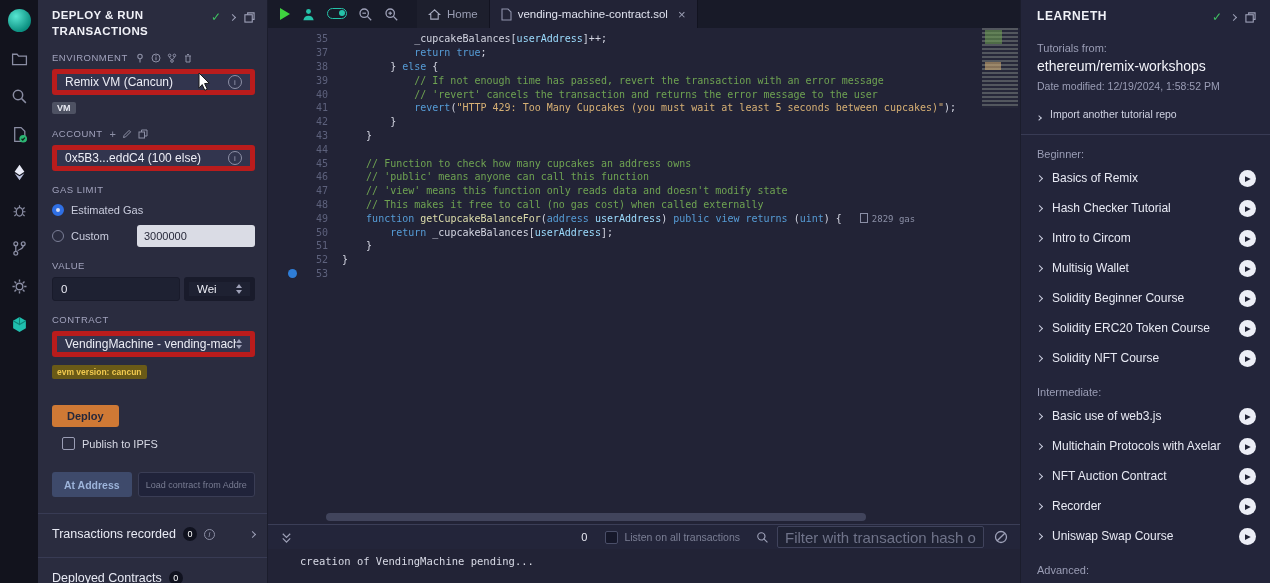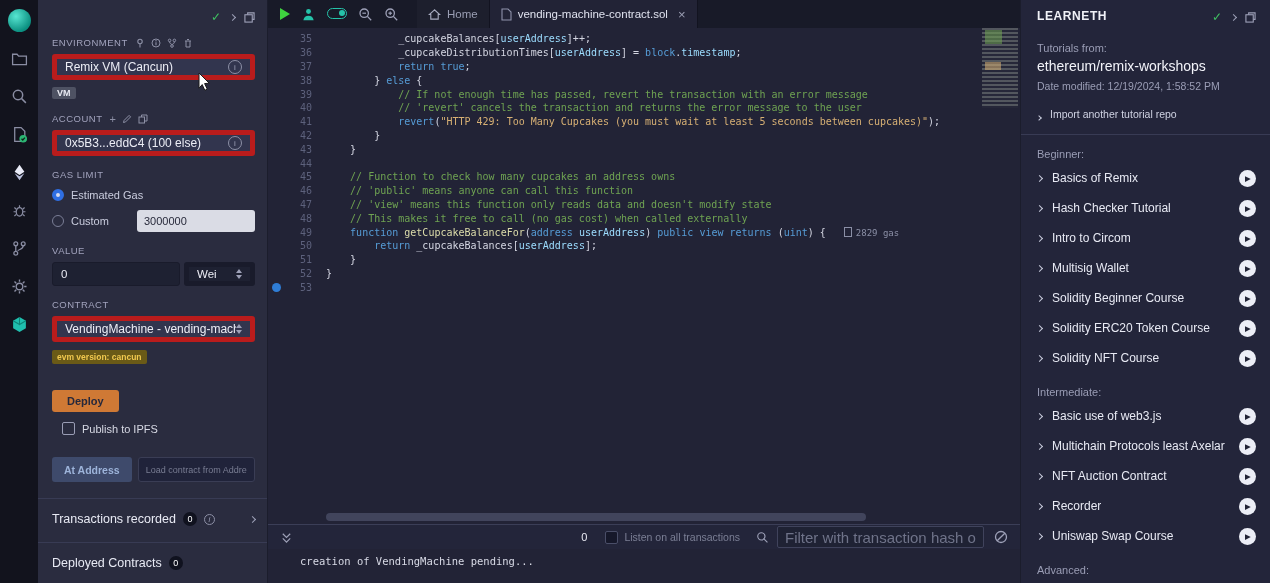--- a/index.html
+++ b/index.html
@@ -79,21 +79,21 @@
     border-bottom:6px solid transparent; display:inline-block; cursor:pointer; }
   .pill { width:20px; height:11px; border-radius:6px; border:1.5px solid #25c3a9; display:inline-block; position:relative; }
   .pill .knob { position:absolute; right:1px; top:1px; width:6px; height:6px; border-radius:50%; background:#25c3a9; }
   .tab { display:flex; align-items:center; gap:6px; padding:0 11px; font-size:11.5px; color:#9a9eb3;
     background:#1d1f2d; border-right:1px solid #121320; cursor:pointer; }
   .tab.active { background:#222336; color:#dfe1ee; }
   .tab .x { font-size:13px; color:#9a9eb3; margin-left:4px; cursor:pointer; }
   .tabs { display:flex; margin-left:8px; }
   .editor { flex:1; position:relative; background:#222336; overflow:hidden;
     font-family:"DejaVu Sans Mono", monospace; }
-  .code-lines { position:absolute; top:4px; left:0; right:44px; }
+  .code-lines { position:absolute; top:4px; left:16px; right:44px; }
   .cl { display:flex; height:13.8px; align-items:center; }
   .gmargin { width:16px; flex:none; display:flex; justify-content:center; }
   .bp { width:9px; height:9px; border-radius:50%; background:#2f7dd6; display:inline-block; }
   .ln { width:28px; flex:none; text-align:right; color:#5d617c; font-size:10px; }
   .src { padding-left:14px; white-space:pre; font-size:10px; }
   .tok-d { color:#d4d6e2; }
   .tok-k { color:#569cd6; }
   .tok-c { color:#6fa352; }
   .tok-s { color:#d7b074; }
   .tok-p { color:#9cdcfe; }
@@ -208,20 +208,21 @@
     <span class="ritem">
       <svg width="17" height="17" viewBox="0 0 16 16">
           <path d="M8 1l6 3.4v7.2L8 15l-6-3.4V4.4z" fill="#1fbfae"></path>
           <path d="M8 1v7l6-3.6M8 8L2 4.4" fill="none" stroke="#0d8577" stroke-width="1"></path>
         </svg>
     </span>
   </nav>
 
   <aside class="left-panel">
     <div class="panel-head">
+      <div class="panel-title">DEPLOY &amp; RUN TRANSACTIONS</div>
       <div class="head-icons">
         <span class="ok">✓</span>
         <span class="chev dim"></span>
         <svg width="11" height="11" viewBox="0 0 12 12">
             <rect x="1" y="3" width="8" height="8" fill="none" stroke="#9ea1b8" stroke-width="1.2"></rect>
             <path d="M4 3V1h7v7h-2" fill="none" stroke="#9ea1b8" stroke-width="1.2"></path>
           </svg>
       </div>
     </div>
 
@@ -375,25 +376,20 @@
         </div>
       </div>
     </div>
 
     <div class="editor">
       <div class="code-lines">
           <div class="cl">
             <span class="gmargin"></span>
             <span class="ln">35</span>
             <span class="src"><span class="tok-d">            _cupcakeBalances[</span><span class="tok-p">userAddress</span><span class="tok-d">]++;</span></span>
-          </div>
-          <div class="cl">
-            <span class="gmargin"></span>
-            <span class="ln">36</span>
-            <span class="src"><span class="tok-d">            _cupcakeDistributionTimes[</span><span class="tok-p">userAddress</span><span class="tok-d">] = </span><span class="tok-k">block</span><span class="tok-d">.</span><span class="tok-p">timestamp</span><span class="tok-d">;</span></span>
           </div>
           <div class="cl">
             <span class="gmargin"></span>
             <span class="ln">37</span>
             <span class="src"><span class="tok-d">            </span><span class="tok-k">return</span><span class="tok-d"> </span><span class="tok-k">true</span><span class="tok-d">;</span></span>
           </div>
           <div class="cl">
             <span class="gmargin"></span>
             <span class="ln">38</span>
             <span class="src"><span class="tok-d">        } </span><span class="tok-k">else</span><span class="tok-d"> {</span></span>
@@ -585,21 +581,21 @@
         <div class="sec-lbl">Intermediate:</div>
         <div class="tut">
           <span class="chev"></span>
           <span class="tut-lbl">Basic use of web3.js</span>
           <span class="play">
             <span class="tri">▶</span>
           </span>
         </div>
         <div class="tut">
           <span class="chev"></span>
-          <span class="tut-lbl">Multichain Protocols least Axelar</span>
+          <span class="tut-lbl">Multichain Protocols with Axelar</span>
           <span class="play">
             <span class="tri">▶</span>
           </span>
         </div>
         <div class="tut">
           <span class="chev"></span>
           <span class="tut-lbl">NFT Auction Contract</span>
           <span class="play">
             <span class="tri">▶</span>
           </span>

